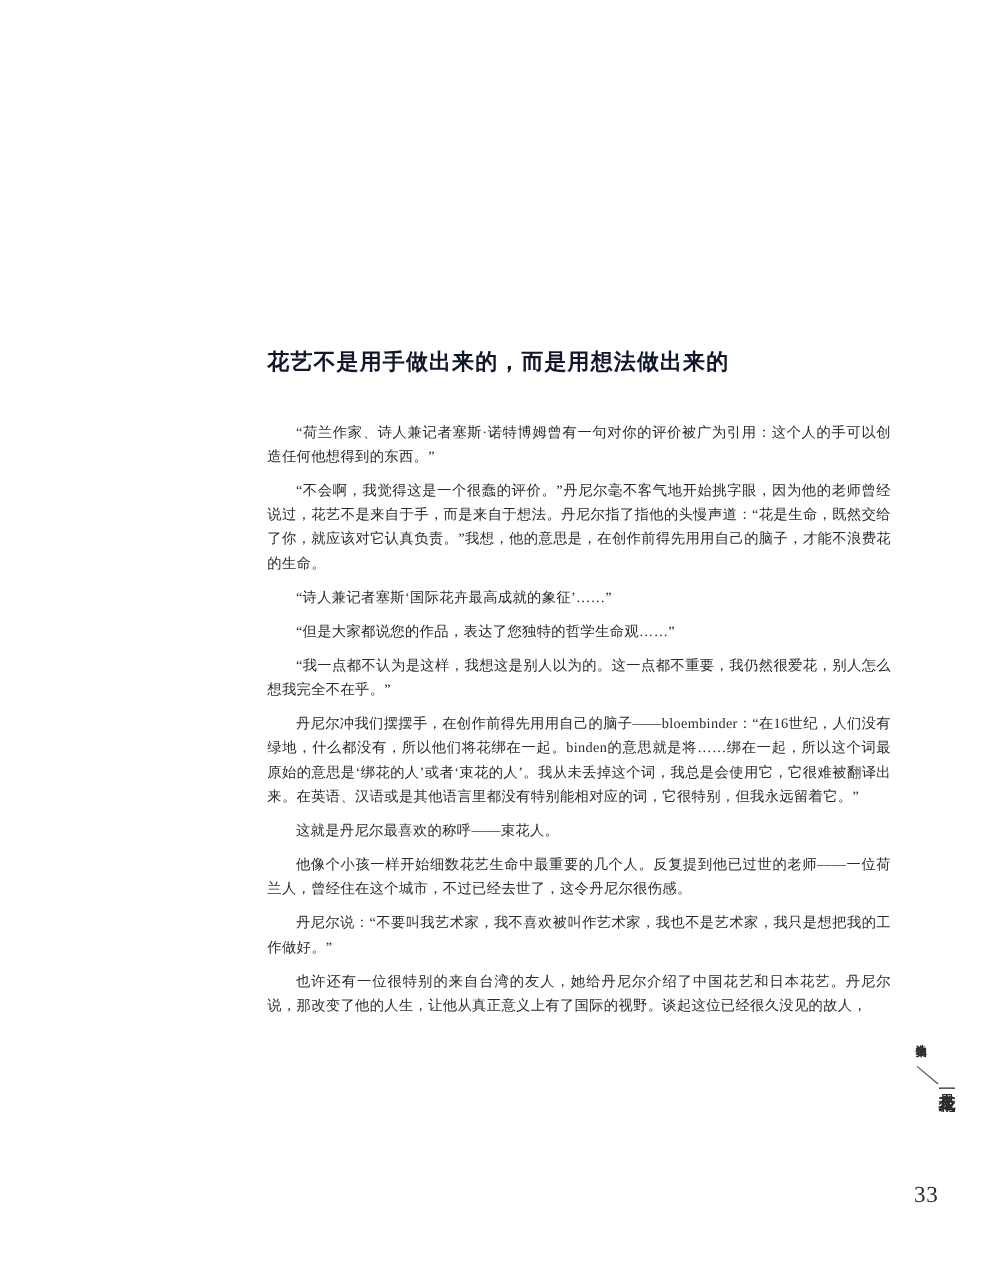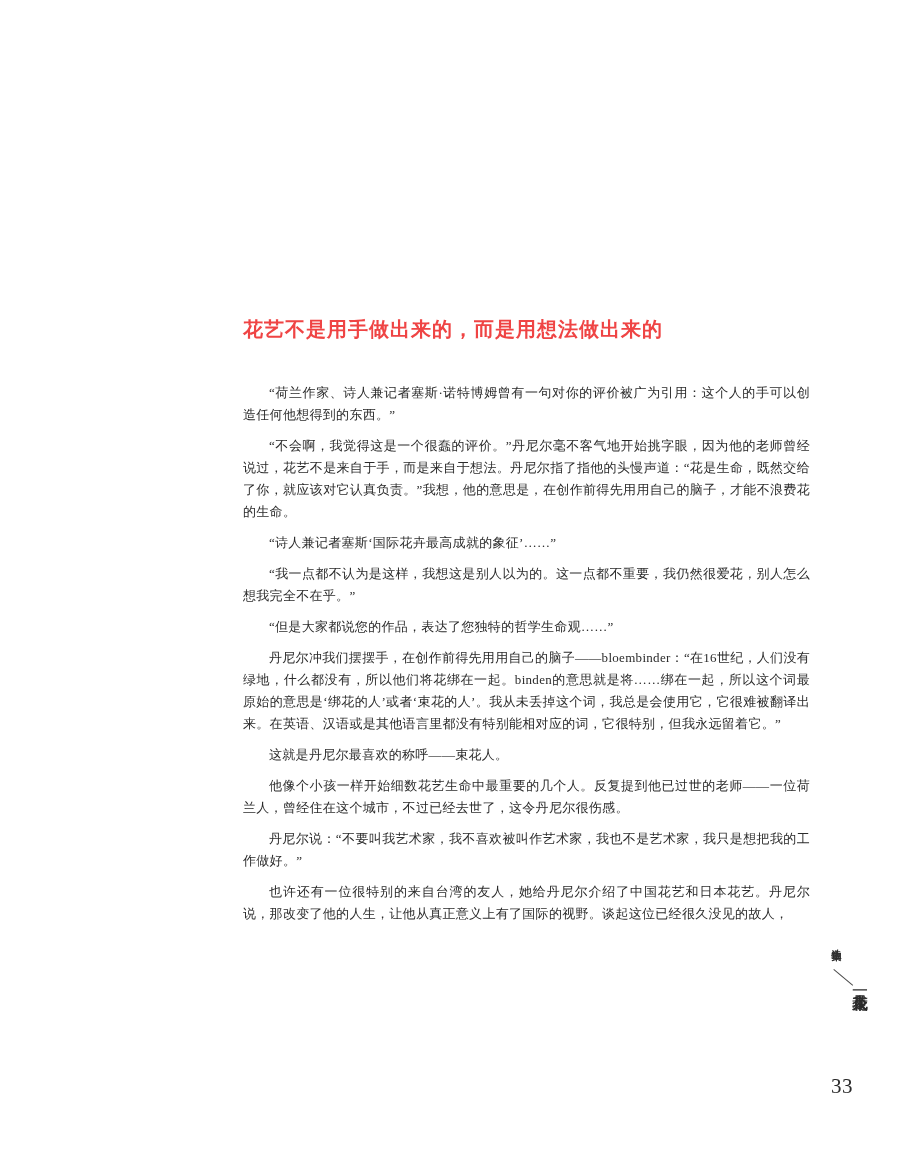--- a/index.html
+++ b/index.html
@@ -19,21 +19,21 @@
     position: absolute;
     left: 243px;
     top: 316px;
     width: 567px;
   }
   .article-title {
     margin: 0 0 40px 0;
     font-size: 20px;
     line-height: 26px;
     font-weight: bold;
-    color: #ef4444;
+    color: #0f172a;
     letter-spacing: 1px;
   }
   .article-body p {
     margin: 0 0 9px 0;
     font-size: 13px;
     line-height: 22px;
     color: #2b2b2b;
     text-align: justify;
     text-indent: 2em;
     letter-spacing: 0.3px;
@@ -87,22 +87,22 @@
 
 <div class="page">
 
   <main class="article">
     <h1 class="article-title">花艺不是用手做出来的，而是用想法做出来的</h1>
 
     <div class="article-body">
       <p>“荷兰作家、诗人兼记者塞斯·诺特博姆曾有一句对你的评价被广为引用：这个人的手可以创造任何他想得到的东西。”</p>
       <p>“不会啊，我觉得这是一个很蠢的评价。”丹尼尔毫不客气地开始挑字眼，因为他的老师曾经说过，花艺不是来自于手，而是来自于想法。丹尼尔指了指他的头慢声道：“花是生命，既然交给了你，就应该对它认真负责。”我想，他的意思是，在创作前得先用用自己的脑子，才能不浪费花的生命。</p>
       <p>“诗人兼记者塞斯‘国际花卉最高成就的象征’……”</p>
+      <p>“但是大家都说您的作品，表达了您独特的哲学生命观……”</p>
       <p>“我一点都不认为是这样，我想这是别人以为的。这一点都不重要，我仍然很爱花，别人怎么想我完全不在乎。”</p>
-      <p>“但是大家都说您的作品，表达了您独特的哲学生命观……”</p>
       <p>丹尼尔冲我们摆摆手，在创作前得先用用自己的脑子——bloembinder：“在16世纪，人们没有绿地，什么都没有，所以他们将花绑在一起。binden的意思就是将……绑在一起，所以这个词最原始的意思是‘绑花的人’或者‘束花的人’。我从未丢掉这个词，我总是会使用它，它很难被翻译出来。在英语、汉语或是其他语言里都没有特别能相对应的词，它很特别，但我永远留着它。”</p>
       <p>这就是丹尼尔最喜欢的称呼——束花人。</p>
       <p>他像个小孩一样开始细数花艺生命中最重要的几个人。反复提到他已过世的老师——一位荷兰人，曾经住在这个城市，不过已经去世了，这令丹尼尔很伤感。</p>
       <p>丹尼尔说：“不要叫我艺术家，我不喜欢被叫作艺术家，我也不是艺术家，我只是想把我的工作做好。”</p>
       <p>也许还有一位很特别的来自台湾的友人，她给丹尼尔介绍了中国花艺和日本花艺。丹尼尔说，那改变了他的人生，让他从真正意义上有了国际的视野。谈起这位已经很久没见的故人，</p>
     </div>
   </main>
 
   <aside class="margin-sidebar">
     <div class="series-title">造物集</div>

